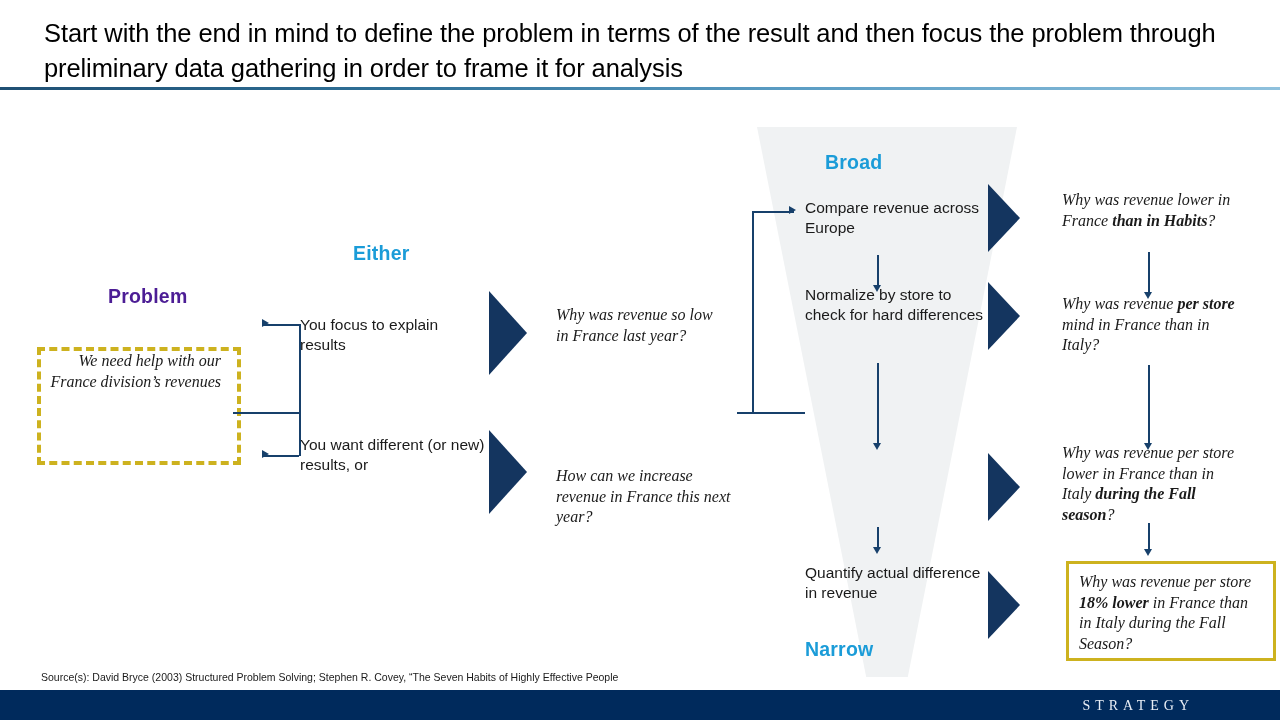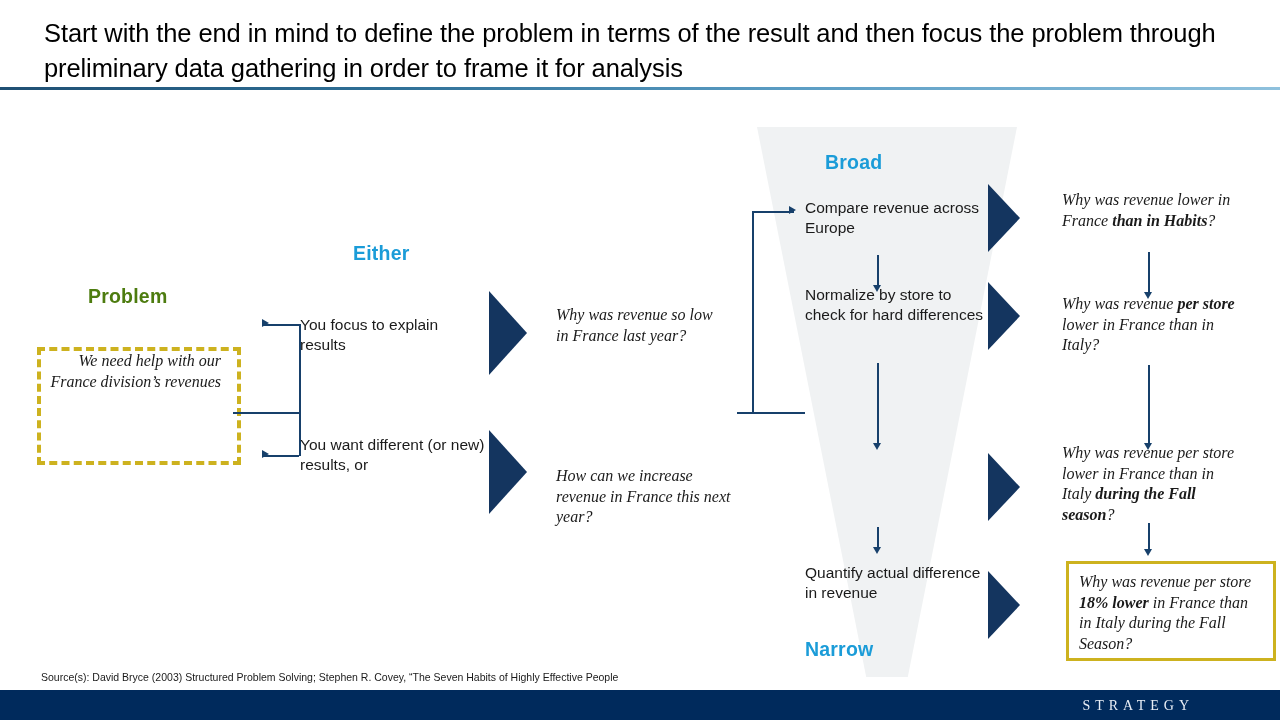--- a/index.html
+++ b/index.html
@@ -32,21 +32,21 @@
     font-style:italic;font-size:16px;line-height:20.5px;color:#1a1a1a;
   }
   .serif b{font-weight:bold;font-style:italic;}
 
   .sectlabel{
     position:absolute;font-family:"Liberation Sans",sans-serif;
     font-weight:bold;font-size:19.5px;color:#1b9cd8;letter-spacing:0.2px;
   }
   .problem-label{
     position:absolute;font-family:"Liberation Sans",sans-serif;
-    font-weight:bold;font-size:19.5px;color:#4d7c0f;letter-spacing:0.2px;
+    font-weight:bold;font-size:19.5px;color:#4c1d95;letter-spacing:0.2px;margin-left:20px;
   }
 
   
   .dashbox{
     position:absolute;border:4px dashed #cdb21f;background:transparent;
   }
   .dashbox .serif{position:static;display:block;}
   .dashbox-inner{position:absolute;left:14px;top:16px;width:180px;text-align:right;}
 
   
@@ -155,21 +155,21 @@
   <div class="chev sm" style="left:988px;top:184px;"></div>
   <div class="serif" style="left:1062px;top:190px;width:180px;"><span>Why was revenue lower in France </span><b>than in Habits</b><span>?</span></div>
 
   <div class="vline" style="left:877px;top:255px;height:32px;"></div>
   <div class="arrowdown" style="left:873px;top:285px;"></div>
   <div class="vline" style="left:1148px;top:252px;height:42px;"></div>
   <div class="arrowdown" style="left:1144px;top:292px;"></div>
 
   <div class="sans" style="left:805px;top:285px;width:180px;">Normalize by store to check for hard differences</div>
   <div class="chev sm" style="left:988px;top:282px;"></div>
-  <div class="serif" style="left:1062px;top:294px;width:180px;"><span>Why was revenue </span><b>per store</b><span> lower in France than in Italy?</span></div>
+  <div class="serif" style="left:1062px;top:294px;width:180px;"><span>Why was revenue </span><b>per store</b><span> mind in France than in Italy?</span></div>
   <div class="vline" style="left:877px;top:363px;height:82px;"></div>
   <div class="arrowdown" style="left:873px;top:443px;"></div>
   <div class="vline" style="left:1148px;top:365px;height:80px;"></div>
   <div class="arrowdown" style="left:1144px;top:443px;"></div>
 
   <div class="chev sm" style="left:988px;top:453px;"></div>
   <div class="serif" style="left:1062px;top:443px;width:182px;"><span>Why was revenue per store lower in France than in Italy </span><b>during the Fall season</b><span>?</span></div>
   <div class="vline" style="left:877px;top:527px;height:22px;"></div>
   <div class="arrowdown" style="left:873px;top:547px;"></div>
   <div class="vline" style="left:1148px;top:523px;height:28px;"></div>

